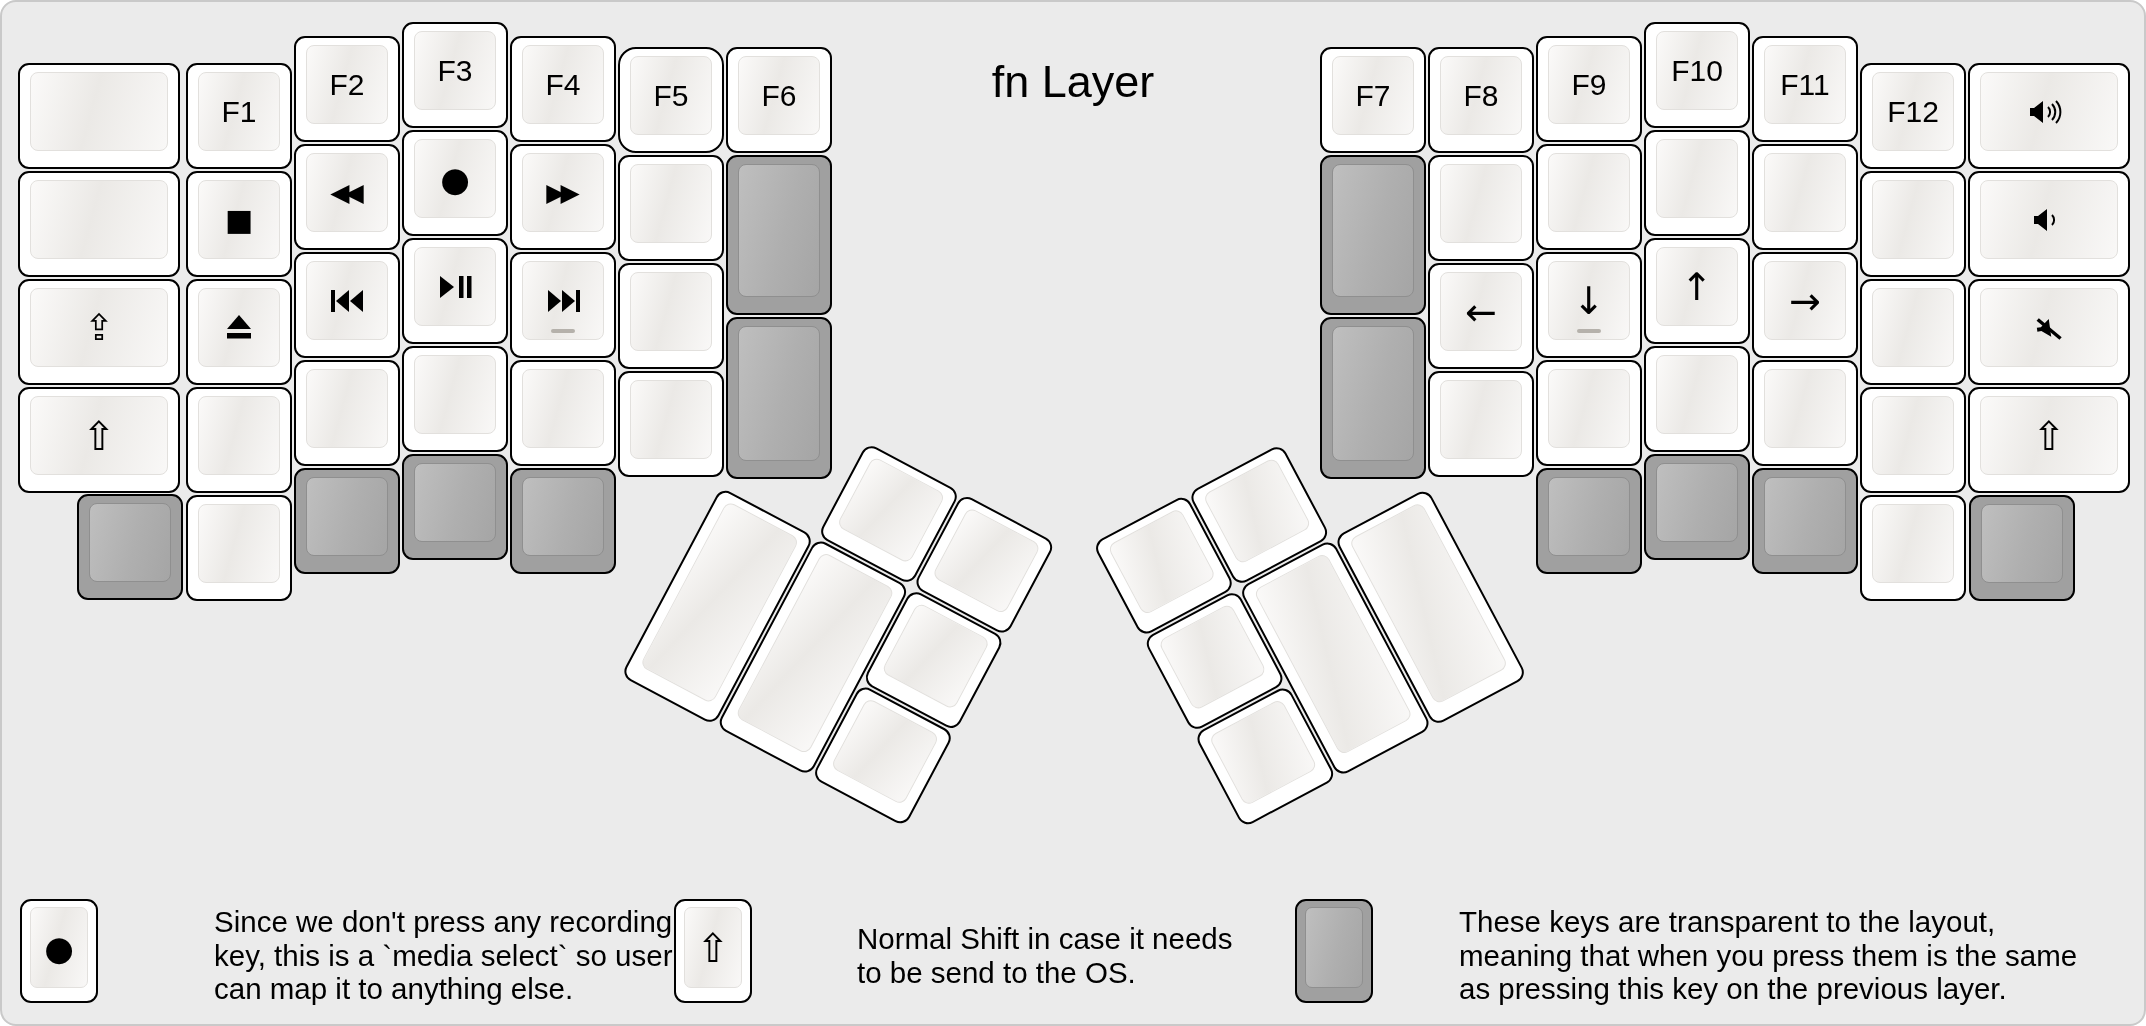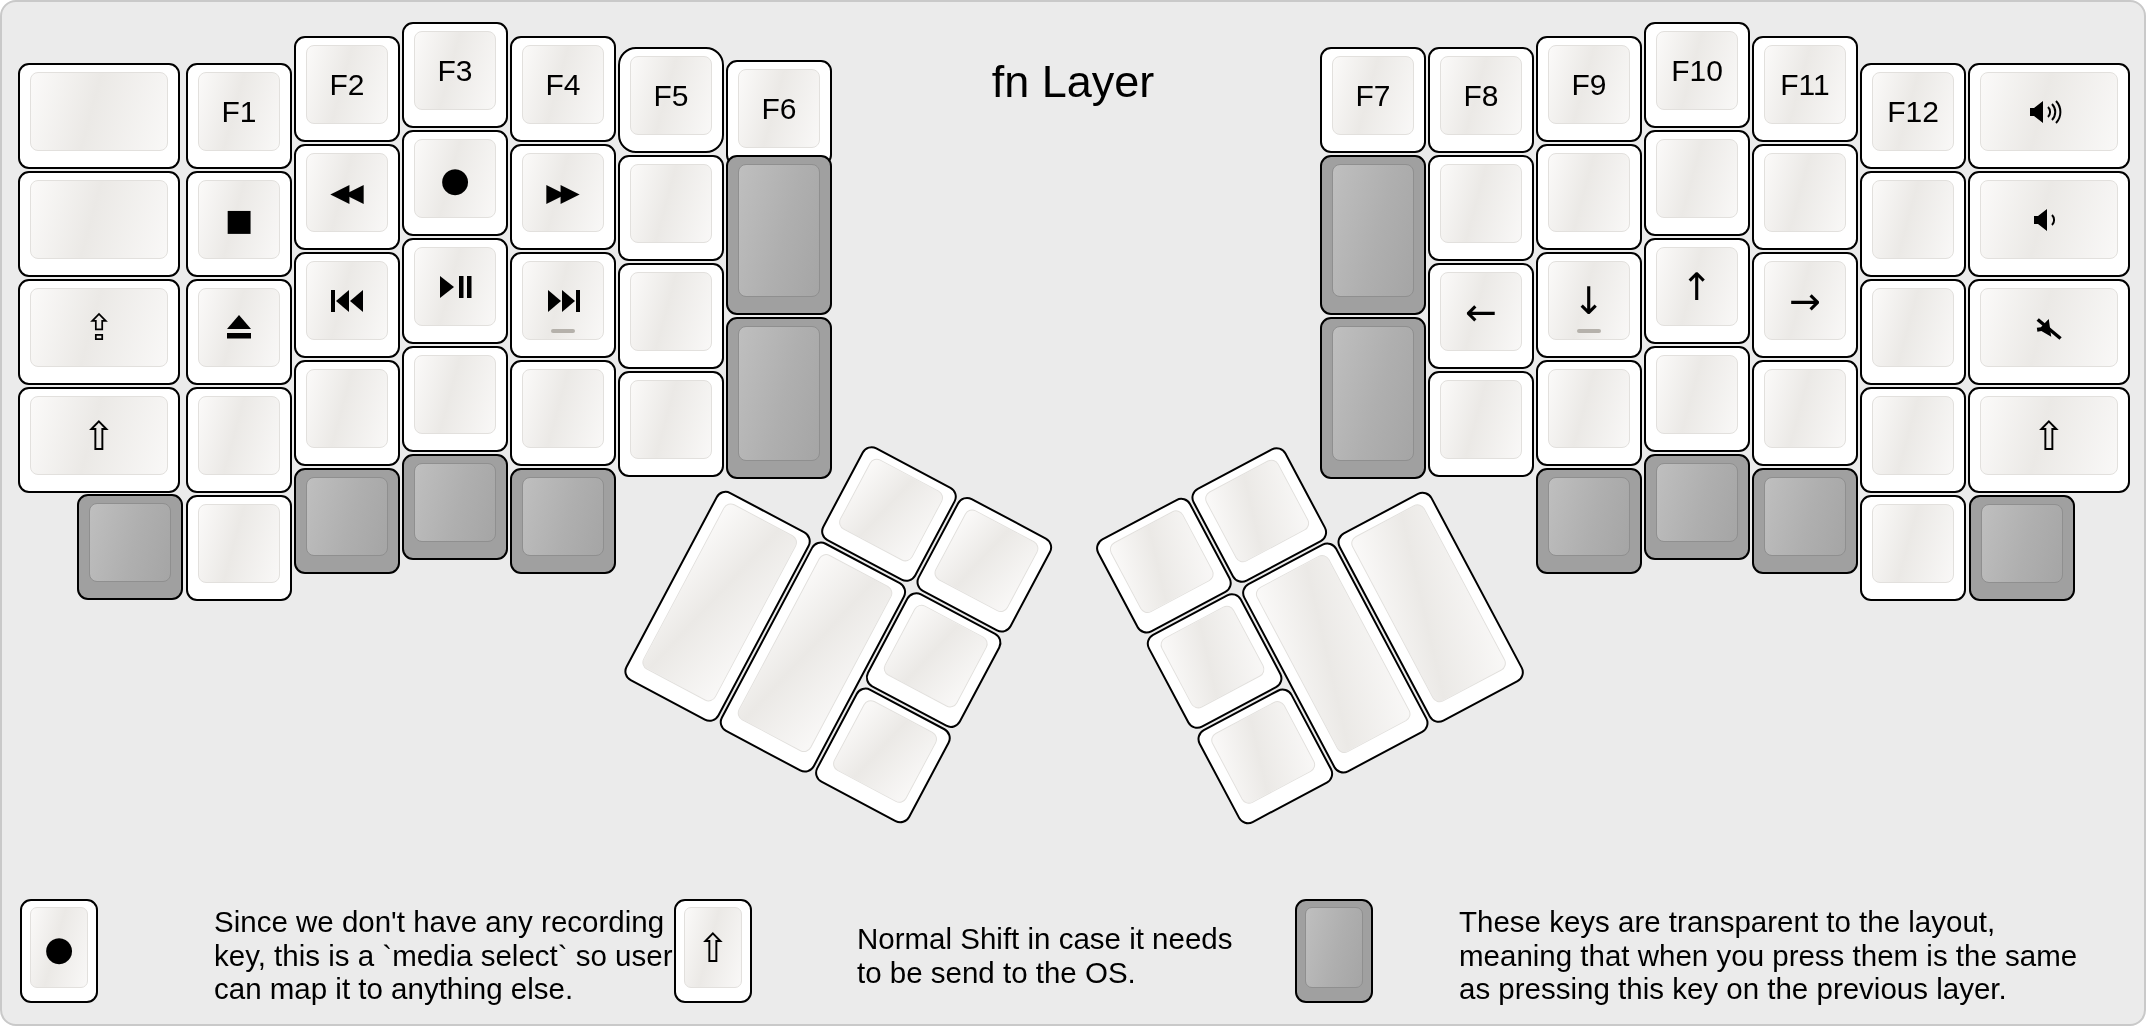--- a/index.html
+++ b/index.html
@@ -167,21 +167,21 @@
       </div>
       <div class="key" style="left: 616px; top: 153px; width: 106px; height: 106px;">
         <div class="cap"></div>
       </div>
       <div class="key" style="left: 616px; top: 261px; width: 106px; height: 106px;">
         <div class="cap"></div>
       </div>
       <div class="key" style="left: 616px; top: 369px; width: 106px; height: 106px;">
         <div class="cap"></div>
       </div>
-      <div class="key" style="left: 724px; top: 58px; width: 106px; height: 106px; padding-left: 28px;">
+      <div class="key" style="left: 724px; top: 45px; width: 106px; height: 106px; padding-left: 28px;">
         <div class="cap">
           <span class="lbl f-lbl">F6</span>
         </div>
       </div>
       <div class="key gray" style="left: 724px; top: 153px; width: 106px; height: 160px;">
         <div class="cap"></div>
       </div>
       <div class="key gray" style="left: 724px; top: 315px; width: 106px; height: 162px;">
         <div class="cap"></div>
       </div>
@@ -371,21 +371,21 @@
         <div class="cap"></div>
       </div>
     </div>
   <div id="legend">
       <div>
         <div class="key small" style="left: 18px; top: 897px; width: 78px; height: 104px;">
           <div class="cap">
             <span class="lbl sym" style="font-size: 34px;">●</span>
           </div>
         </div>
-        <div class="legend-text" style="left: 212px; top: 903px;">Since we don't have any recording
+        <div class="legend-text" style="left: 212px; top: 903px;">Since we don't press any recording
 key, this is a `media select` so user
 can map it to anything else.</div>
       </div>
       <div>
         <div class="key small" style="left: 672px; top: 897px; width: 78px; height: 104px;">
           <div class="cap">
             <span class="lbl sym" style="font-size: 40px;">⇧</span>
           </div>
         </div>
         <div class="legend-text" style="left: 855px; top: 920px;">Normal Shift in case it needs

